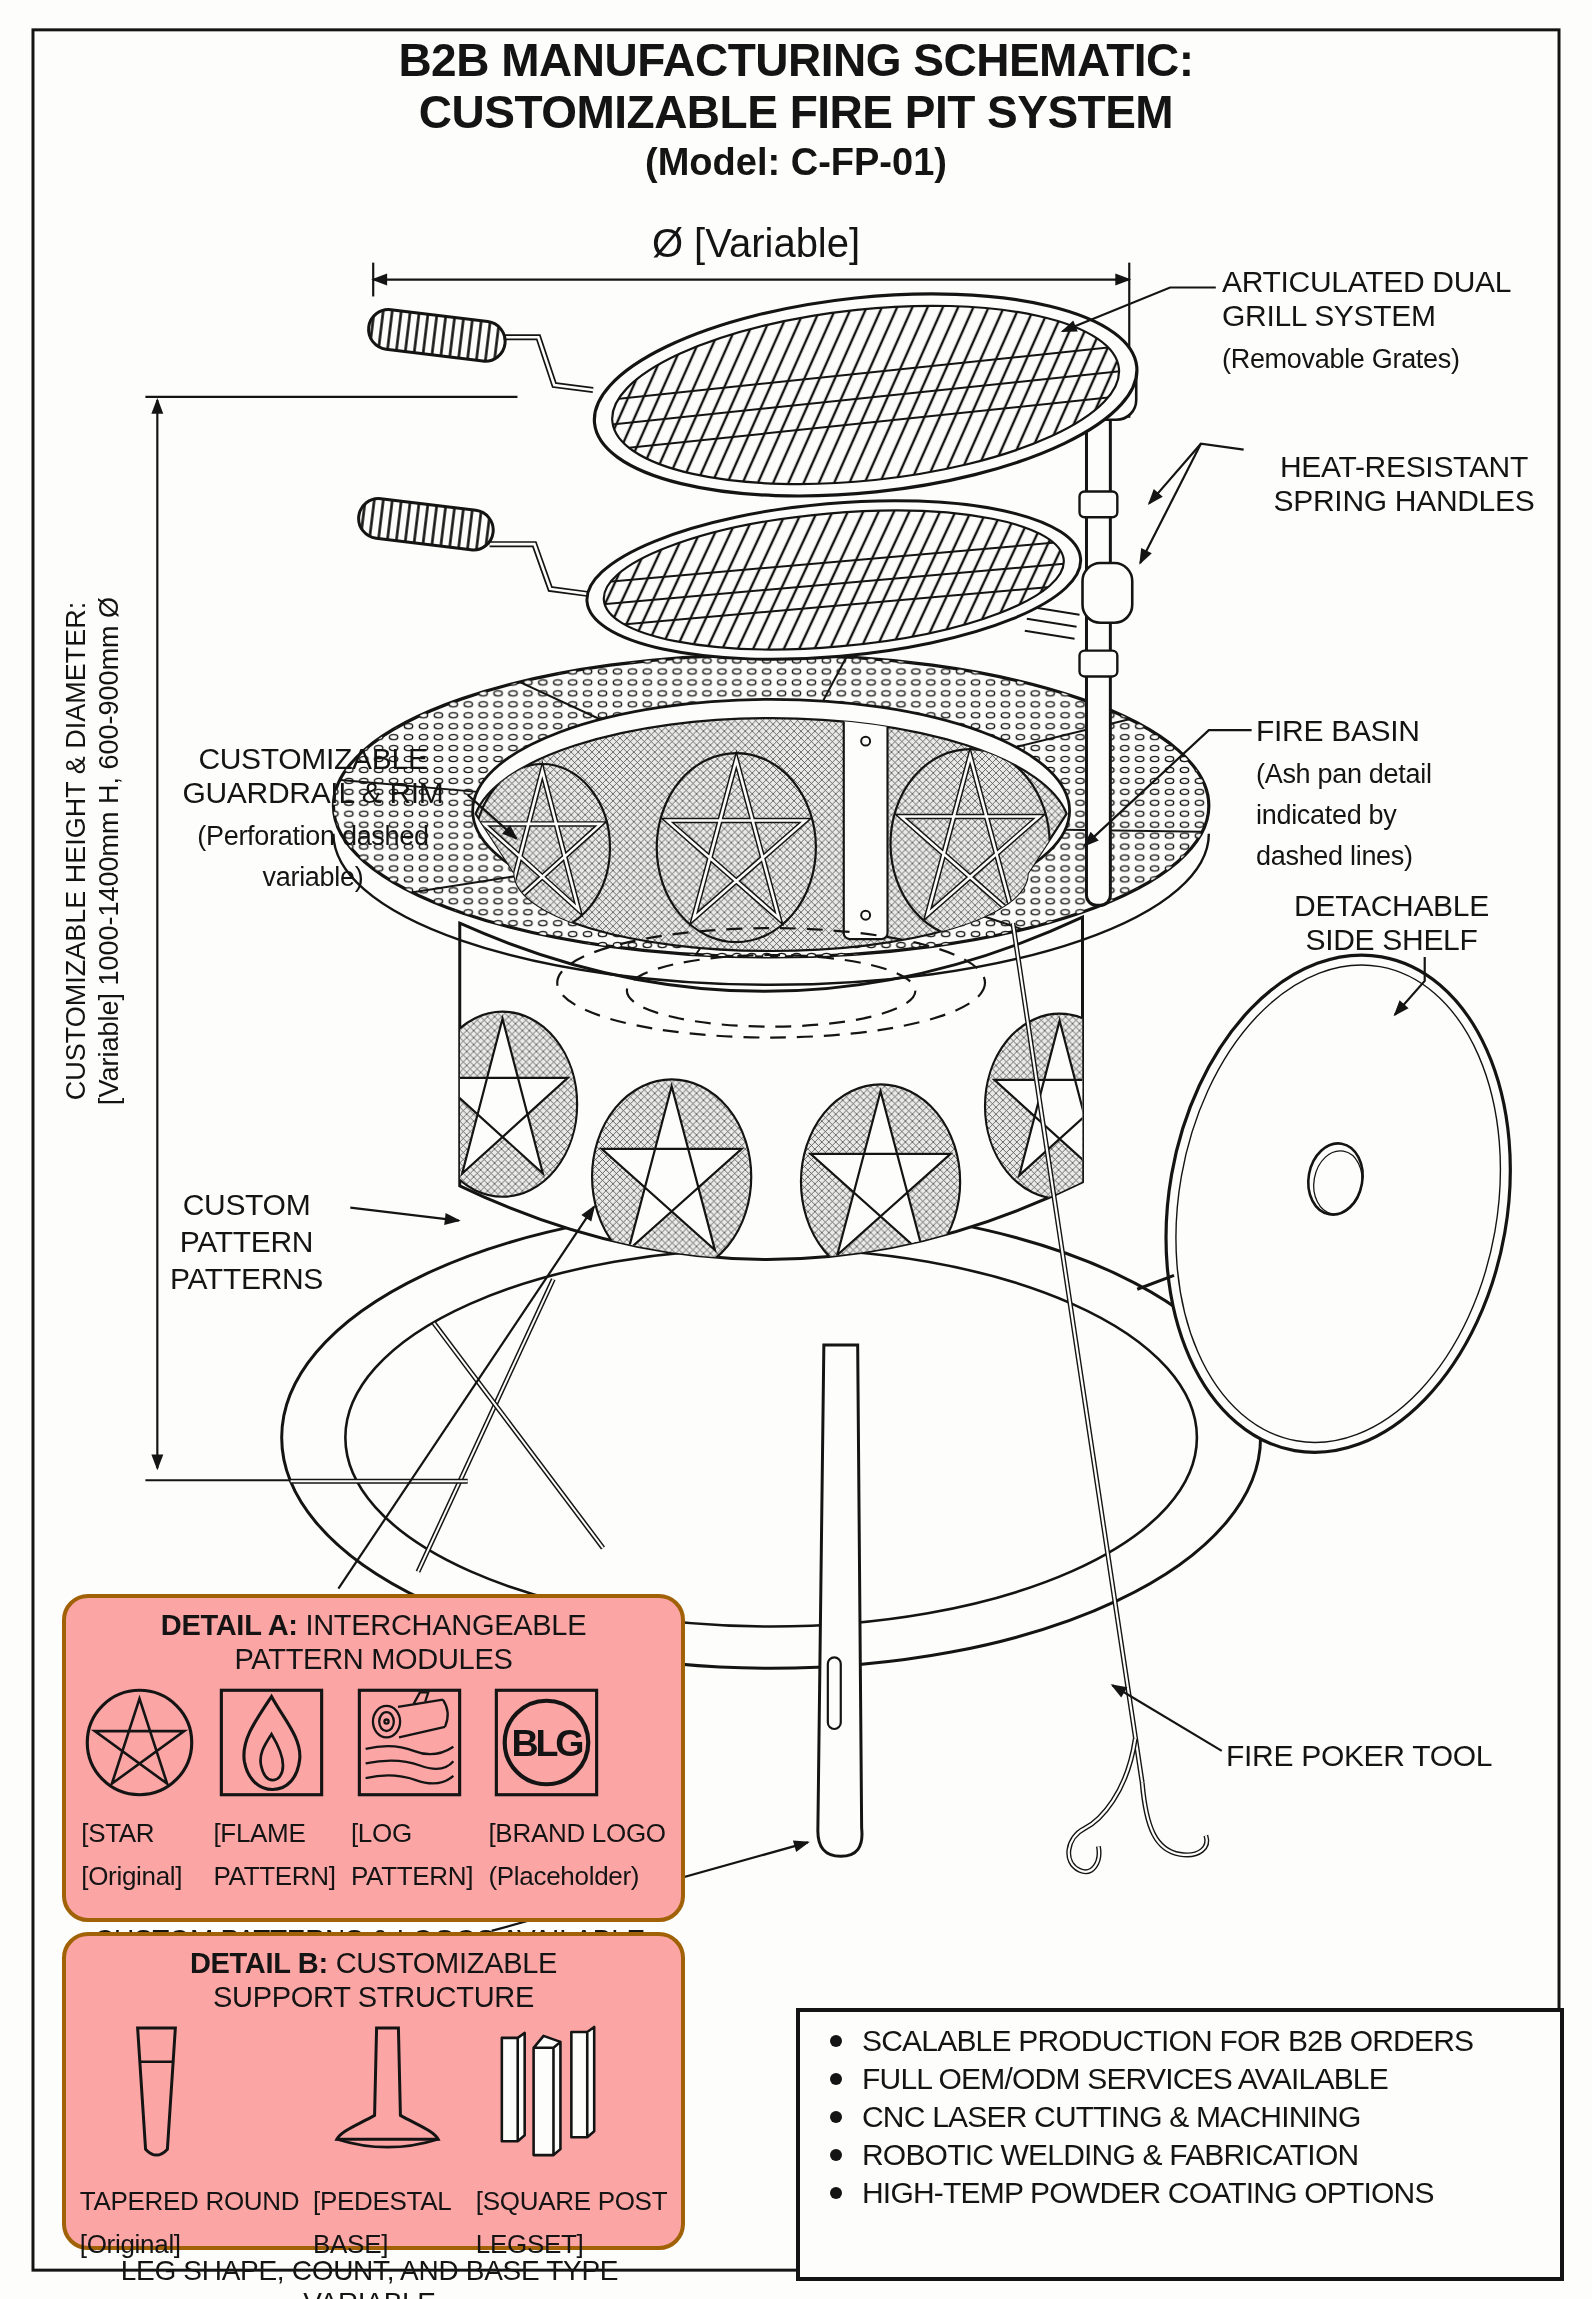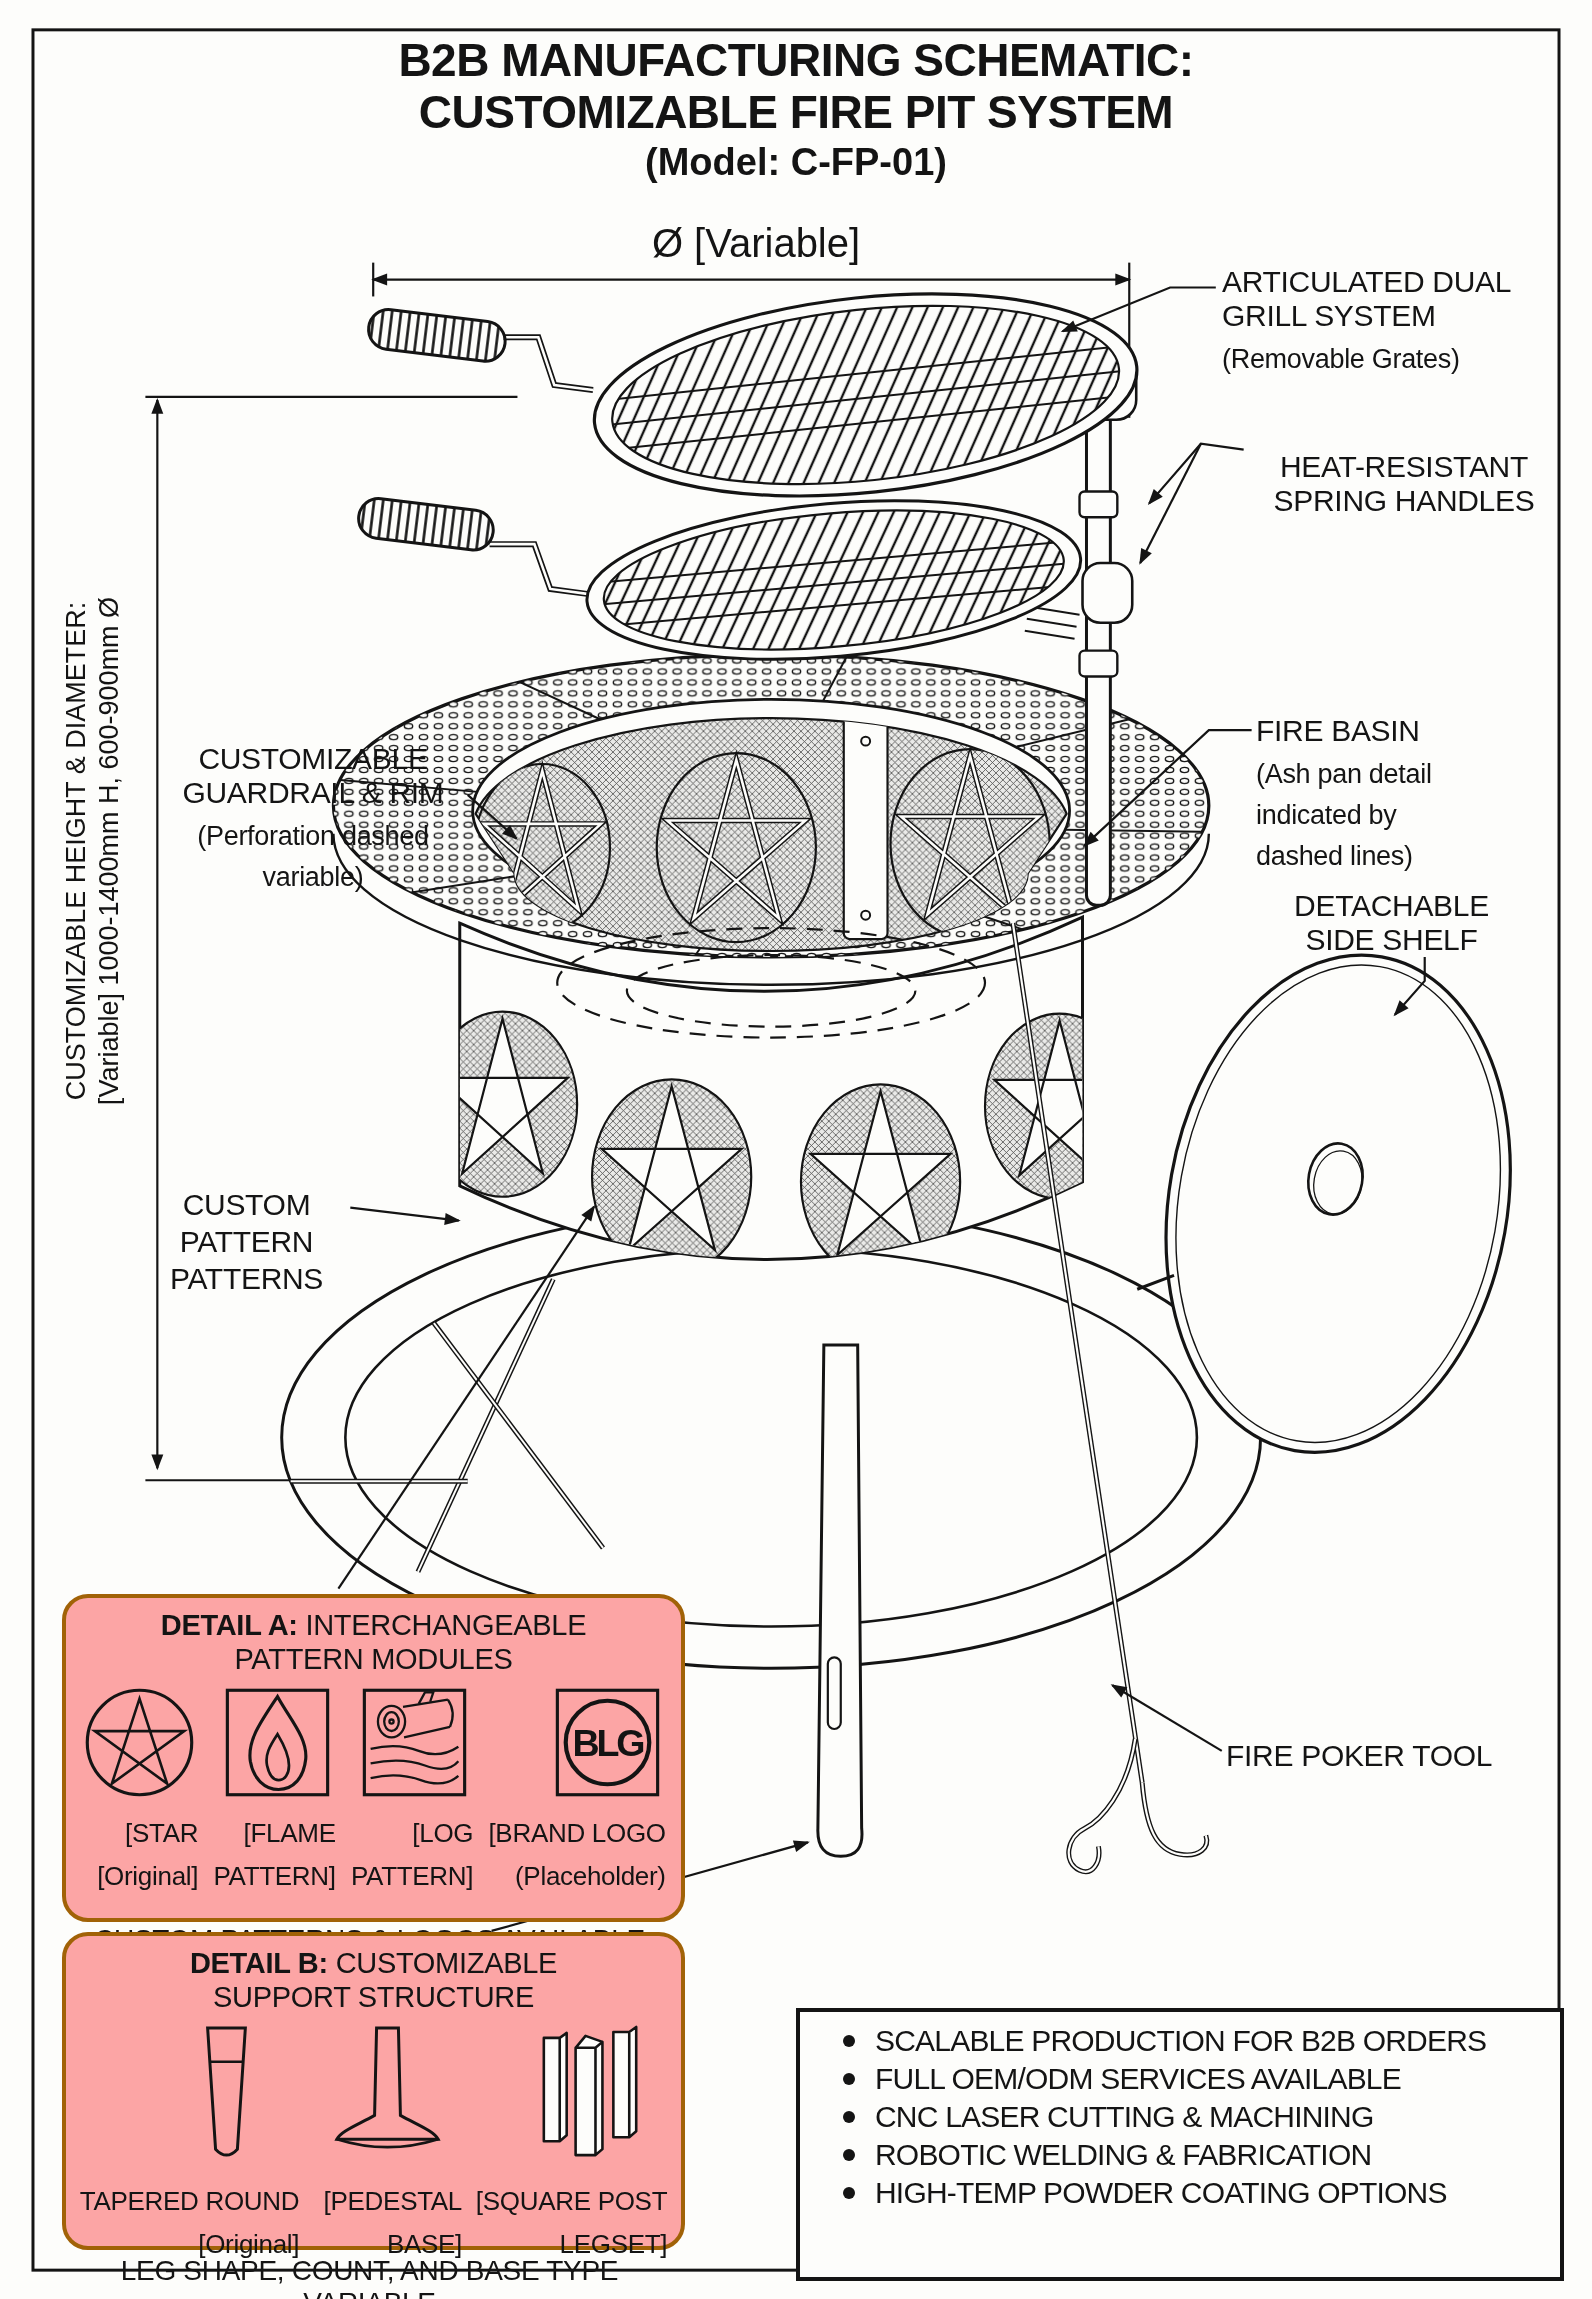--- a/index.html
+++ b/index.html
@@ -12,28 +12,28 @@
   #title-block{position:absolute;left:33px;top:34px;width:1526px;text-align:center;z-index:2;}
   #title-block .t1{font-size:46px;line-height:52px;font-weight:700;letter-spacing:-0.5px;}
   #title-block .t3{font-size:38px;line-height:48px;font-weight:700;}
   #dia-label{position:absolute;left:597px;top:221px;width:318px;text-align:center;font-size:40px;z-index:2;}
   #vert-label{position:absolute;left:95px;top:851px;width:935px;height:70px;z-index:2;
       transform:translate(-50%,-50%) rotate(-90deg);text-align:center;font-size:27px;line-height:33px;}
   .dbox{position:absolute;z-index:3;background:#fca5a5;border:4px solid #a16207;border-radius:26px;}
   .dbox .dtitle{text-align:center;font-size:29px;line-height:34px;margin-top:10px;letter-spacing:-0.3px;}
   .dbox .dtitle b{font-weight:700;}
   .drow{display:flex;justify-content:space-evenly;align-items:flex-end;margin-top:8px;}
-  .dmod{text-align:right;}
+  .dmod{text-align:left;}
   .dcap{font-size:26px;line-height:29px;margin-top:14px;letter-spacing:-0.3px;}
   .dfoot{position:absolute;left:62px;width:615px;text-align:center;font-size:28px;z-index:2;letter-spacing:-0.3px;}
   #cap-box{position:absolute;left:796px;top:2008px;width:768px;height:273px;z-index:3;
       background:#fdfdfb;border:4px solid #141414;box-sizing:border-box;}
   #cap-title{border-bottom:4px solid #141414;font-size:35px;font-weight:700;letter-spacing:-0.5px;
       padding:16px 10px 12px 14px;white-space:nowrap;}
-  #cap-list{margin:10px 0 0 13px;padding:0 28px 0 30px;list-style:none;}
+  #cap-list{margin:10px 0 0 0;padding:0 28px 0 30px;list-style:none;}
   #cap-list li{display:flex;align-items:center;gap:20px;font-size:30px;line-height:38px;
       letter-spacing:-0.8px;white-space:nowrap;}
   .dot{width:12px;height:12px;border-radius:50%;background:#141414;flex:0 0 auto;}
 </style>
 </head>
 <body>
 
 <div id="page">
 
   <svg id="art" width="1592" height="2299" viewBox="0 0 1600 2311">

